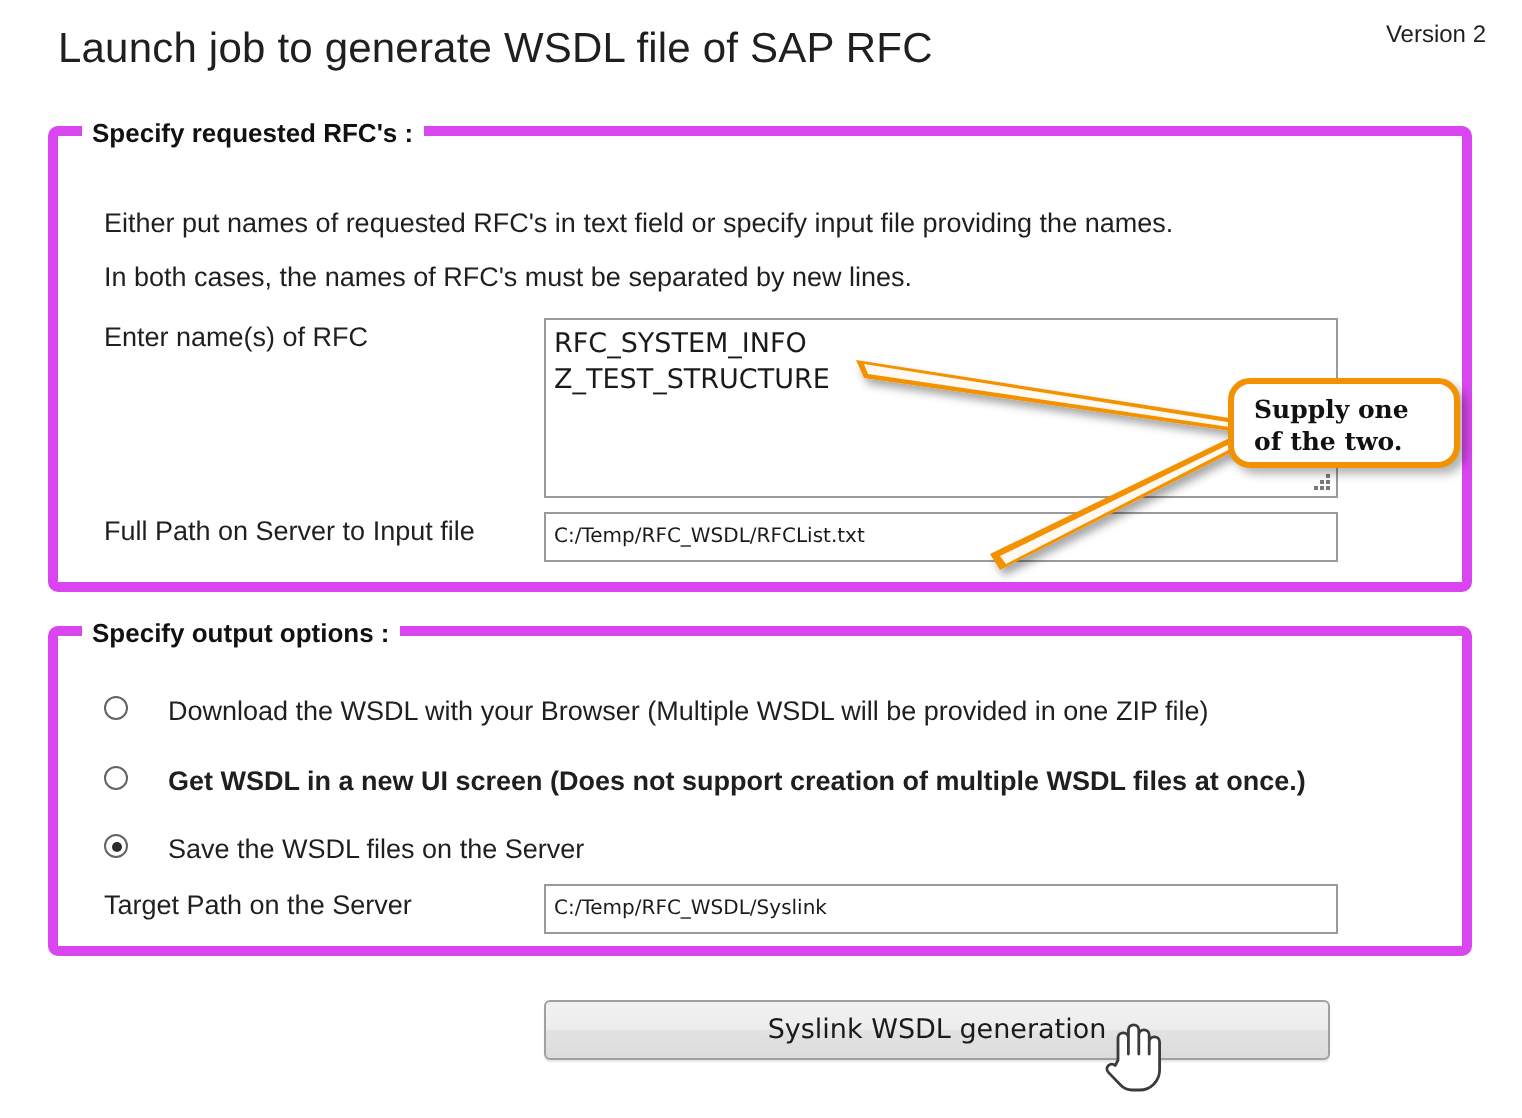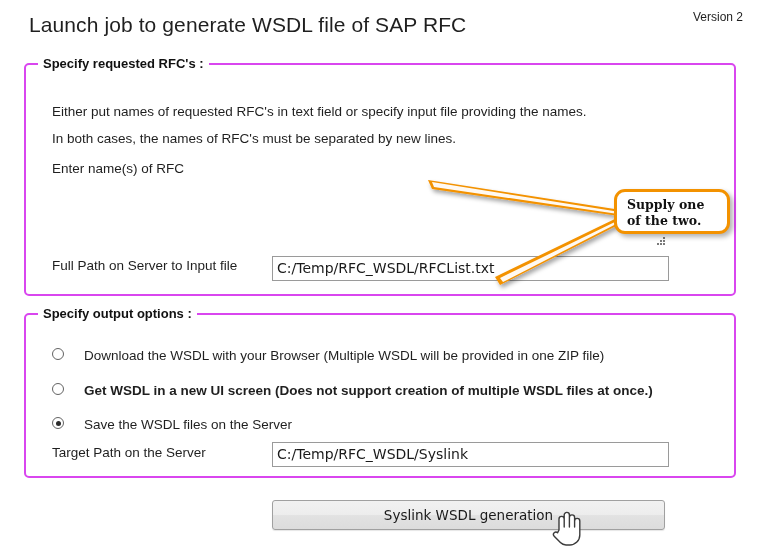--- a/index.html
+++ b/index.html
@@ -38,21 +38,21 @@
     right: 18px;
     top: 10px;
     font-size: 12px;
     color: #1f1f1f;
     white-space: nowrap;
   }
 
   
   .fieldset {
     position: absolute;
-    border: 2px solid #d946ef;
+    border: 5px solid #d946ef;
     border-radius: 5px;
     background: transparent;
     box-sizing: border-box;
   }
   #fieldset-rfc {
     left: 24px;
     top: 63px;
     width: 712px;
     height: 233px;
   }
@@ -128,21 +128,21 @@
     display: block;
   }
 
   .text-input {
     position: absolute;
     box-sizing: border-box;
     border: 1px solid #9a9a9a;
     background: #ffffff;
     padding: 2px 4px;
     font-family: "DejaVu Sans", sans-serif;
-    font-size: 14px;
+    font-size: 10px;
     line-height: 19px;
     color: #1a1a1a;
     white-space: nowrap;
     overflow: hidden;
   }
   #input-file-path {
     left: 272px;
     top: 256px;
     width: 397px;
     height: 25px;
@@ -247,20 +247,22 @@
   <div class="version-label">Version 2</div>
 
   <div class="fieldset" id="fieldset-rfc">
     <div class="legend">Specify requested RFC's :</div>
   </div>
 
   <div class="info-line" id="info-line-1">Either put names of requested RFC's in text field or specify input file providing the names.</div>
   <div class="info-line" id="info-line-2">In both cases, the names of RFC's must be separated by new lines.</div>
 
   <div class="field-label" id="label-rfc-names">Enter name(s) of RFC</div>
+  <div class="rfc-textarea">RFC_SYSTEM_INFO
+Z_TEST_STRUCTURE</div>
   <div class="resize-grip">
     <i style="left:6px; top:0px;"></i>
     <i style="left:6px; top:3px;"></i>
       <i style="left:3px; top:3px;"></i>
     <i style="left:6px; top:6px;"></i>
       <i style="left:3px; top:6px;"></i>
       <i style="left:0px; top:6px;"></i>
   </div>
 
   <div class="field-label" id="label-input-file">Full Path on Server to Input file</div>

